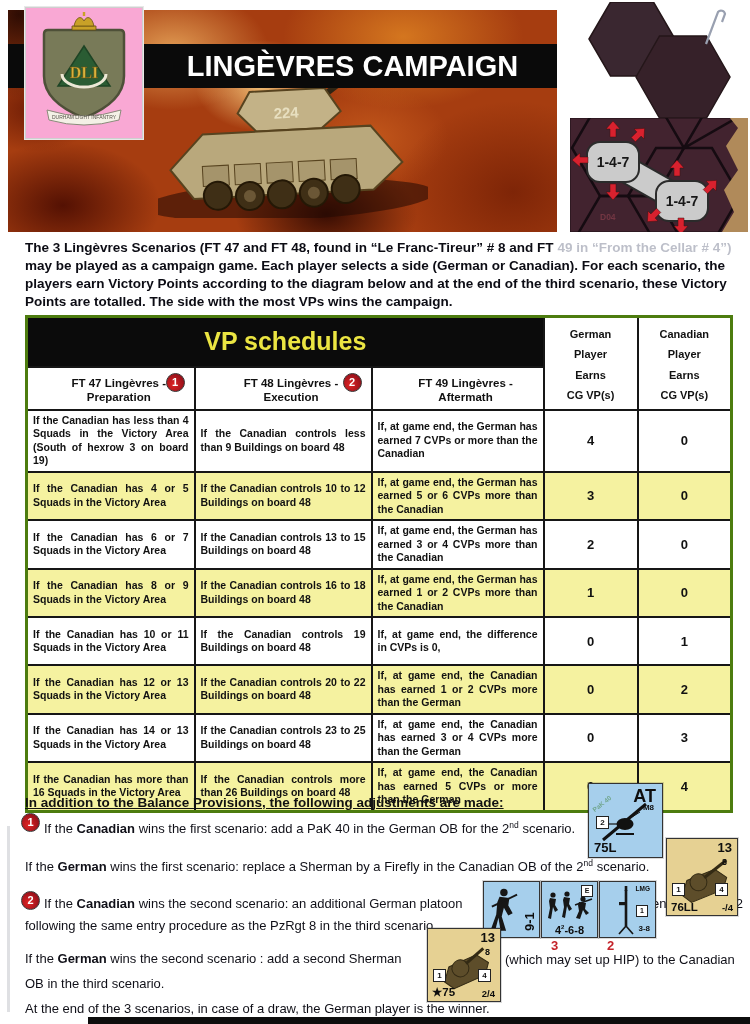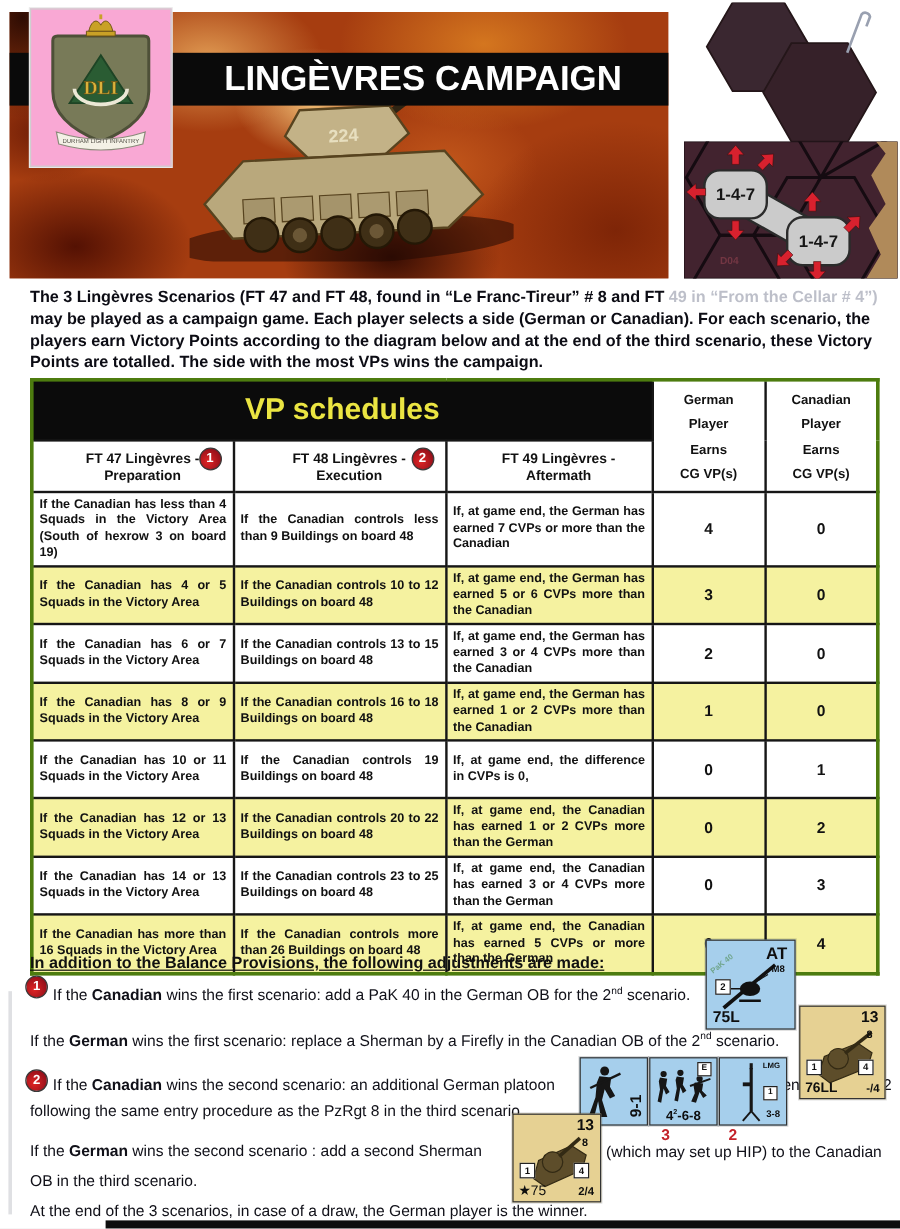--- a/index.html
+++ b/index.html
@@ -298,21 +298,21 @@
 
   <div class="counter c-blue" style="left:588px;top:783px;width:73px;height:73px">
     <span class="gunname">PaK 40</span>
     <svg width="73" height="73" viewBox="0 0 73 73">
       <line x1="14" y1="56" x2="57" y2="20" stroke="#111" stroke-width="3"></line>
       <ellipse cx="36" cy="40" rx="8.5" ry="6" fill="#111"></ellipse>
       <line x1="27" y1="50" x2="45" y2="50" stroke="#111" stroke-width="2"></line>
       <line x1="20" y1="40" x2="28" y2="40" stroke="#111" stroke-width="1.2"></line>
       <line x1="43" y1="33" x2="51" y2="28" stroke="#111" stroke-width="1"></line>
     </svg>
-    <span class="lab" style="right:6px;top:2px;font-size:14px;font-weight:bold">AT</span>
+    <span class="lab" style="right:6px;top:2px;font-size:18px;font-weight:bold">AT</span>
     <span class="lab" style="right:8px;top:19px;font-size:8px;font-weight:bold">M8</span>
     <span class="cbox" style="left:7px;top:32px">2</span>
     <span class="lab" style="left:5px;bottom:2px;font-size:13px;font-weight:bold">75L</span>
   </div>
 
   <div class="counter c-tan" style="left:666px;top:838px;width:70px;height:76px">
     <svg width="70" height="76" viewBox="0 0 70 76" style="position:absolute;left:0;top:6px">
       <g transform="rotate(-22 35 38)" fill="#5d4d2a" stroke="#332a14">
         <polygon points="12,42 22,30 52,30 60,42 52,52 18,52"></polygon>
         <circle cx="32" cy="36" r="8.5"></circle>
@@ -373,20 +373,20 @@
     <svg width="72" height="72" viewBox="0 0 72 72" style="position:absolute;left:0;top:4px">
       <g transform="rotate(-24 36 36)" fill="#5d4d2a" stroke="#332a14">
         <polygon points="13,40 23,28 53,28 61,40 53,50 19,50"></polygon>
         <circle cx="33" cy="34" r="8.5"></circle>
         <line x1="40" y1="32" x2="62" y2="25" stroke="#332a14" stroke-width="3"></line>
       </g>
     </svg>
     <span class="lab" style="right:5px;top:1px;font-size:13px;font-weight:bold">13</span>
     <span class="lab red" style="right:10px;top:18px;font-size:9px;font-weight:bold">8</span>
     <span class="cbox" style="left:5px;bottom:19px">1</span>
-    <span class="lab" style="left:4px;bottom:2px;font-size:11.5px;font-weight:normal">★75</span>
+    <span class="lab" style="left:4px;bottom:2px;font-size:11.5px;font-weight:bold">★75</span>
     <span class="cbox" style="right:9px;bottom:19px">4</span>
     <span class="lab" style="right:5px;bottom:2px;font-size:9.5px;font-weight:bold">2/4</span>
   </div>
 
   <div class="scanline"></div>
   <div class="botbar"></div>
 </div>
 
 </body></html>

